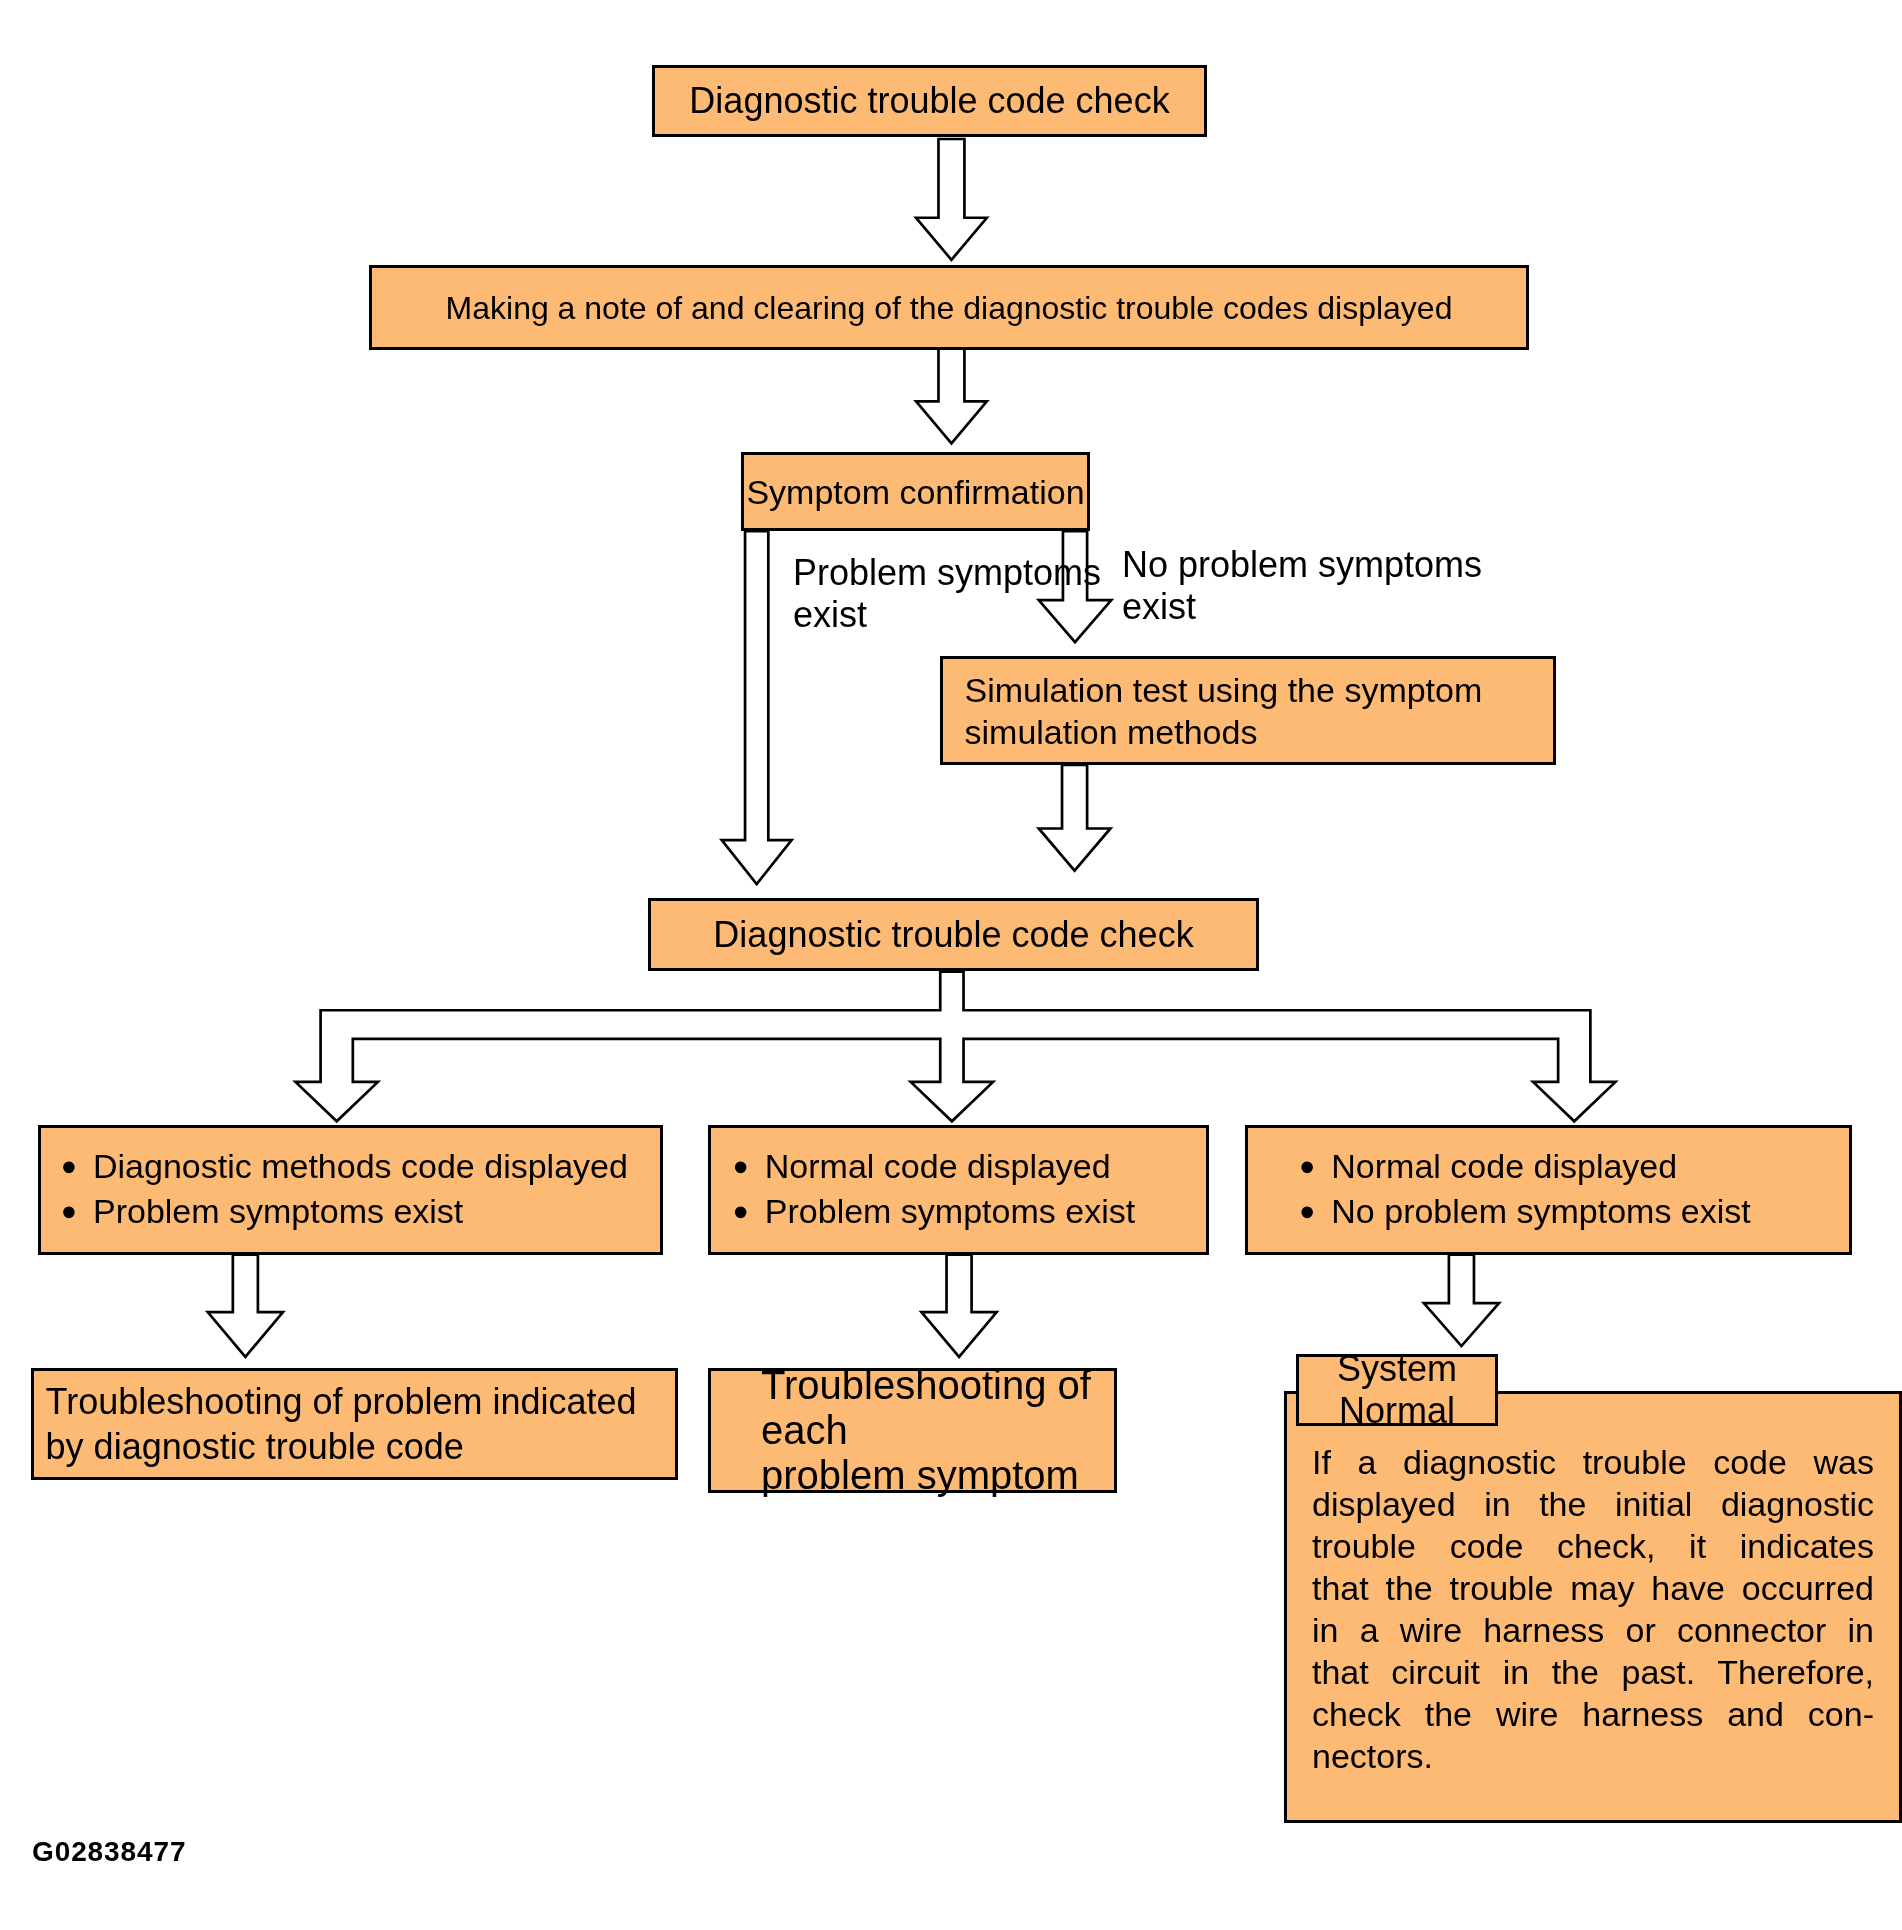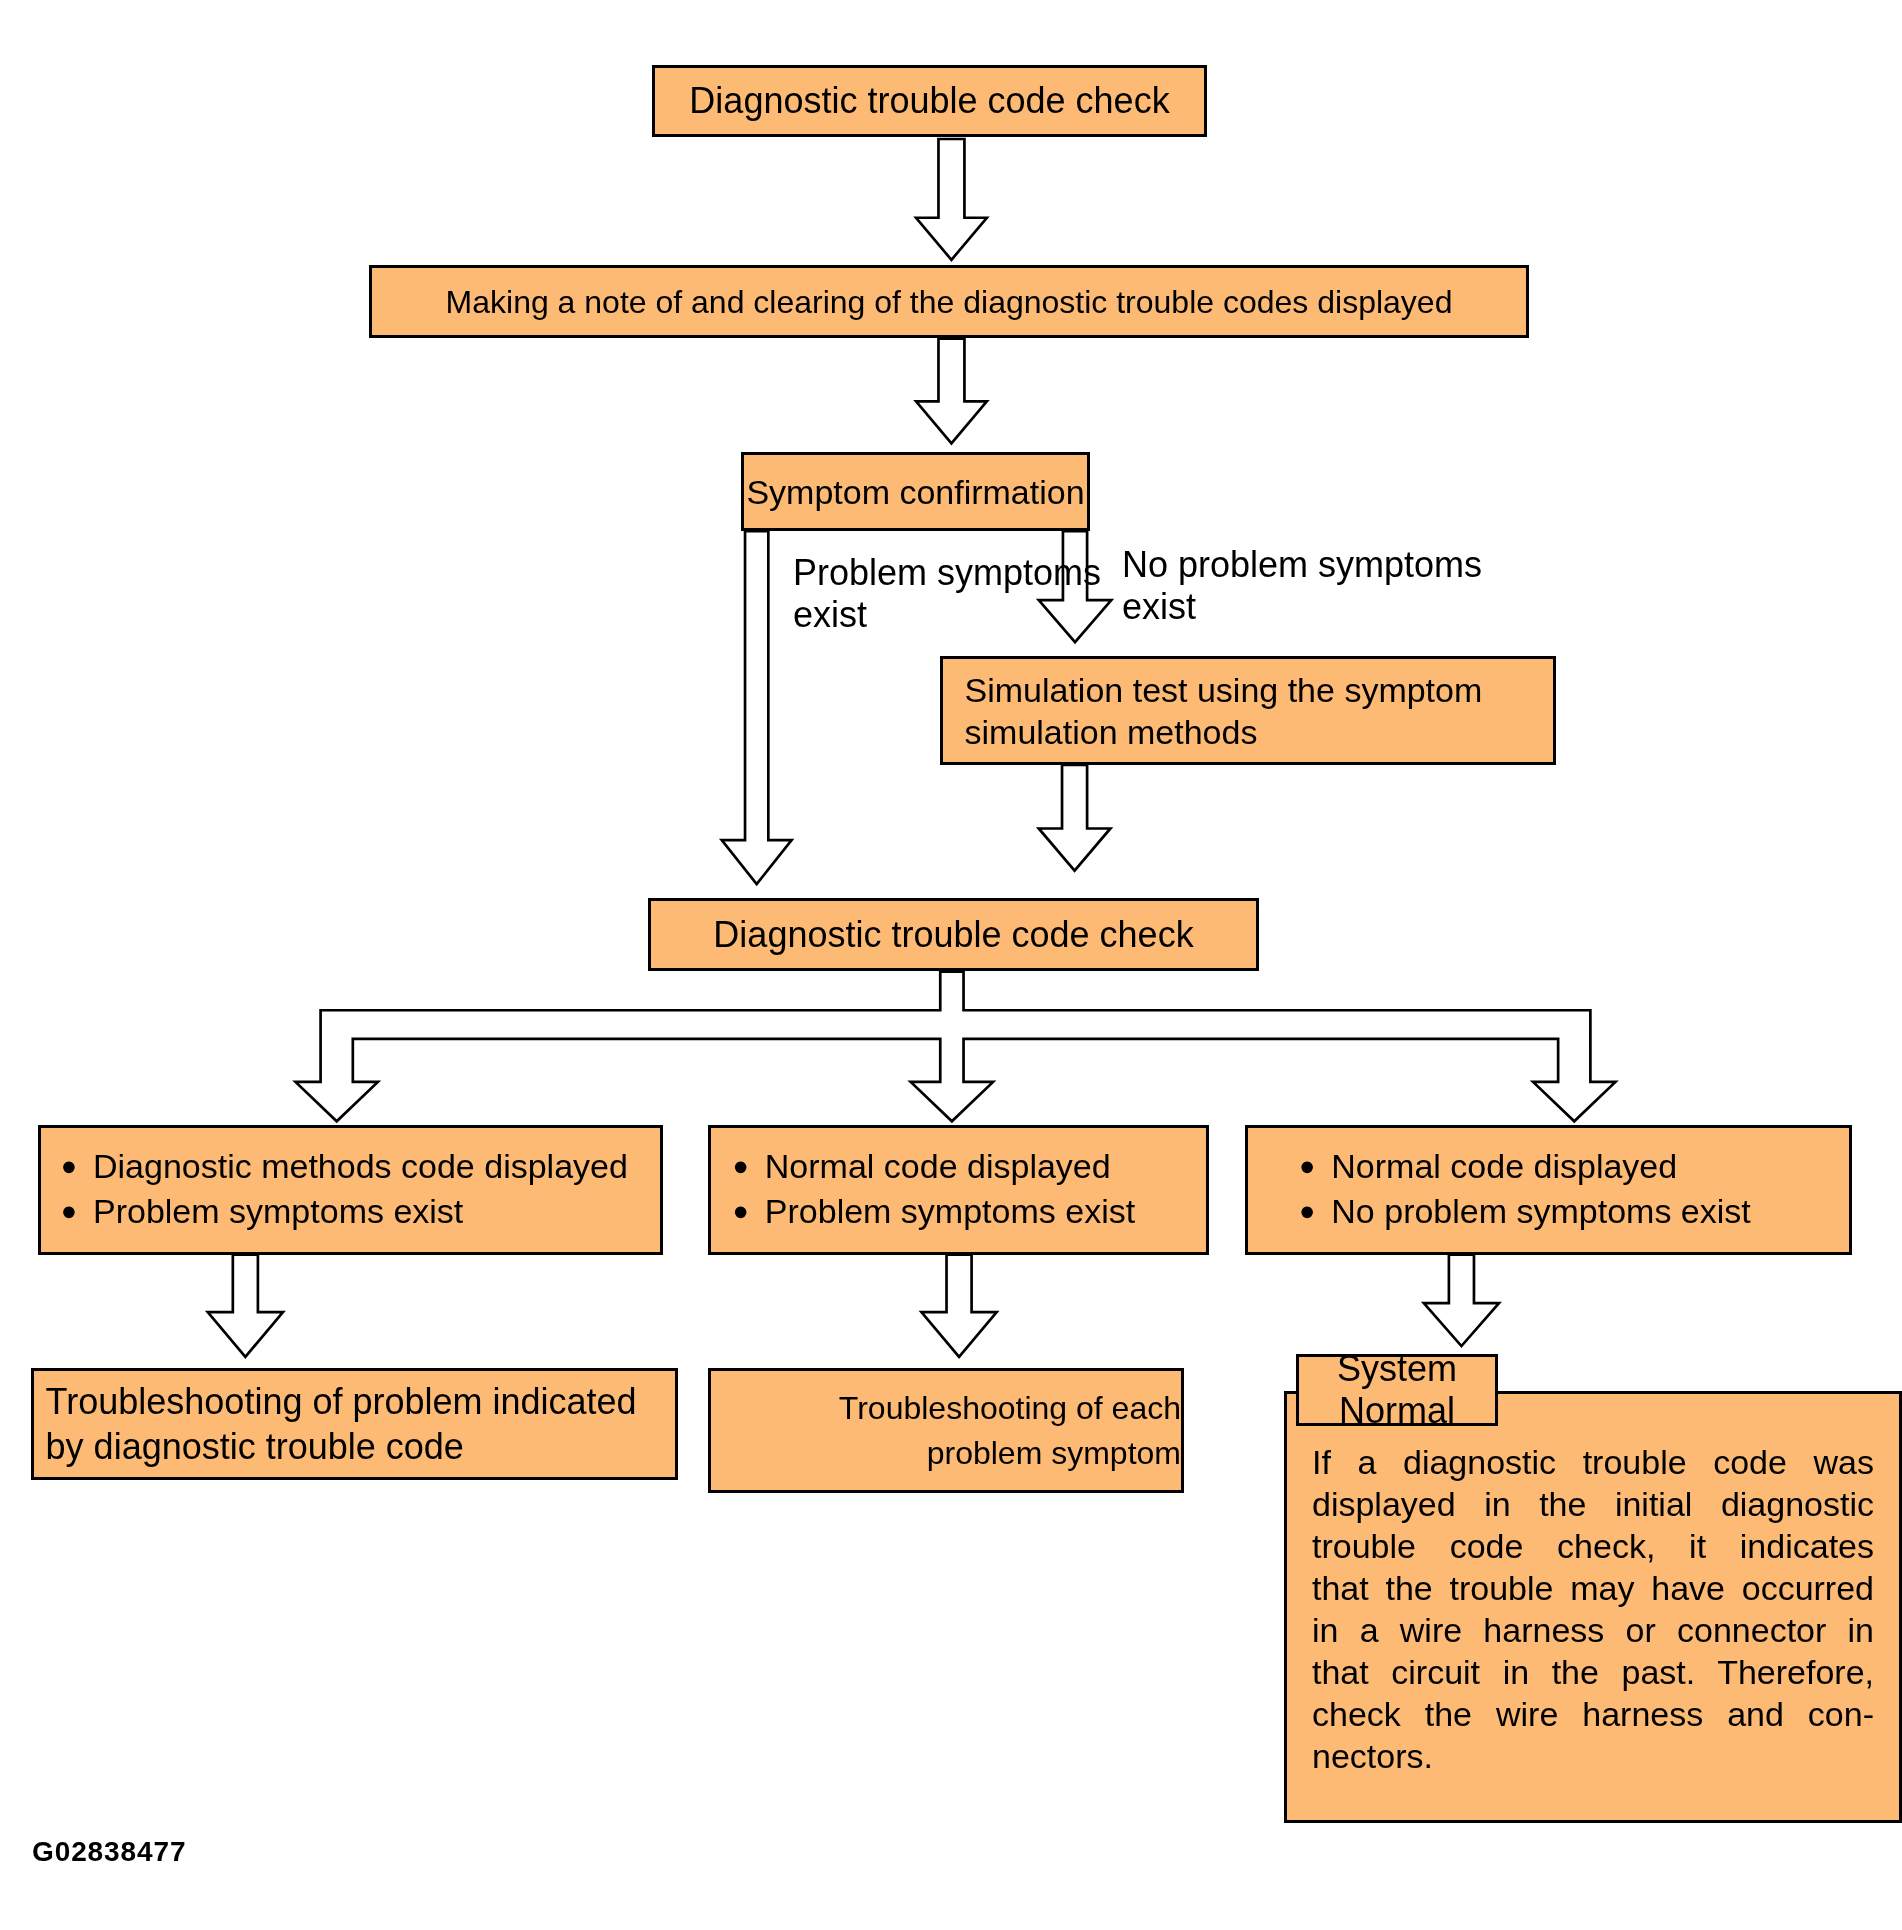--- a/index.html
+++ b/index.html
@@ -39,21 +39,21 @@
          L394,1160 L394,1208 L422,1208 L376,1252 L330,1208 L358,1208 L358,1128 L1050,1128 Z"></path>
     <polygon class="arrow" points="260,1401 288,1401 288,1465 316,1465 274,1515 232,1465 260,1465"></polygon>
     <polygon class="arrow" points="1057,1401 1085,1401 1085,1465 1113,1465 1071,1515 1029,1465 1057,1465"></polygon>
     <polygon class="arrow" points="1618,1401 1646,1401 1646,1455 1674,1455 1632,1503 1590,1455 1618,1455"></polygon>
   </svg>
 
   <div class="node center" style="left:652px;top:65px;width:555px;height:72px;font-size:36px;">
     <span>Diagnostic trouble code check</span>
   </div>
 
-  <div class="node center" style="left:369px;top:265px;width:1160px;height:73px;font-size:32px;">
+  <div class="node center" style="left:369px;top:265px;width:1160px;height:85px;font-size:32px;">
     <span>Making a note of and clearing of the diagnostic trouble codes displayed</span>
   </div>
 
   <div class="node center" style="left:741px;top:452px;width:349px;height:79px;">
     <span>Symptom confirmation</span>
   </div>
 
   <div class="flabel" style="left:793px;top:552px;">
     <div>Problem symptoms</div>
     <div>exist</div>
@@ -104,21 +104,21 @@
       <span class="bullet">●</span>
       <span>No problem symptoms exist</span>
     </div>
   </div>
 
   <div class="node" style="left:31px;top:1368px;width:647px;height:112px;padding-left:11.6px;font-size:36px;line-height:45px;">
     <div>Troubleshooting of problem indicated</div>
     <div>by diagnostic trouble code</div>
   </div>
 
-  <div class="node" style="left:708px;top:1368px;width:476px;height:125px;padding-left:50px;font-size:32px;line-height:45px;text-align:right;">
+  <div class="node" style="left:708px;top:1368px;width:409px;height:125px;padding-left:50px;font-size:40px;line-height:45px;">
     <div>Troubleshooting of each</div>
     <div>problem symptom</div>
   </div>
 
   <div class="node" style="left:1284px;top:1391px;width:618px;height:432px;justify-content:flex-start;padding:47px 25px 0 25px;">
     <div class="para">
       <div class="just-line">If a diagnostic trouble code was</div>
       <div class="just-line">displayed in the initial diagnostic</div>
       <div class="just-line">trouble code check, it indicates</div>
       <div class="just-line">that the trouble may have occurred</div>

